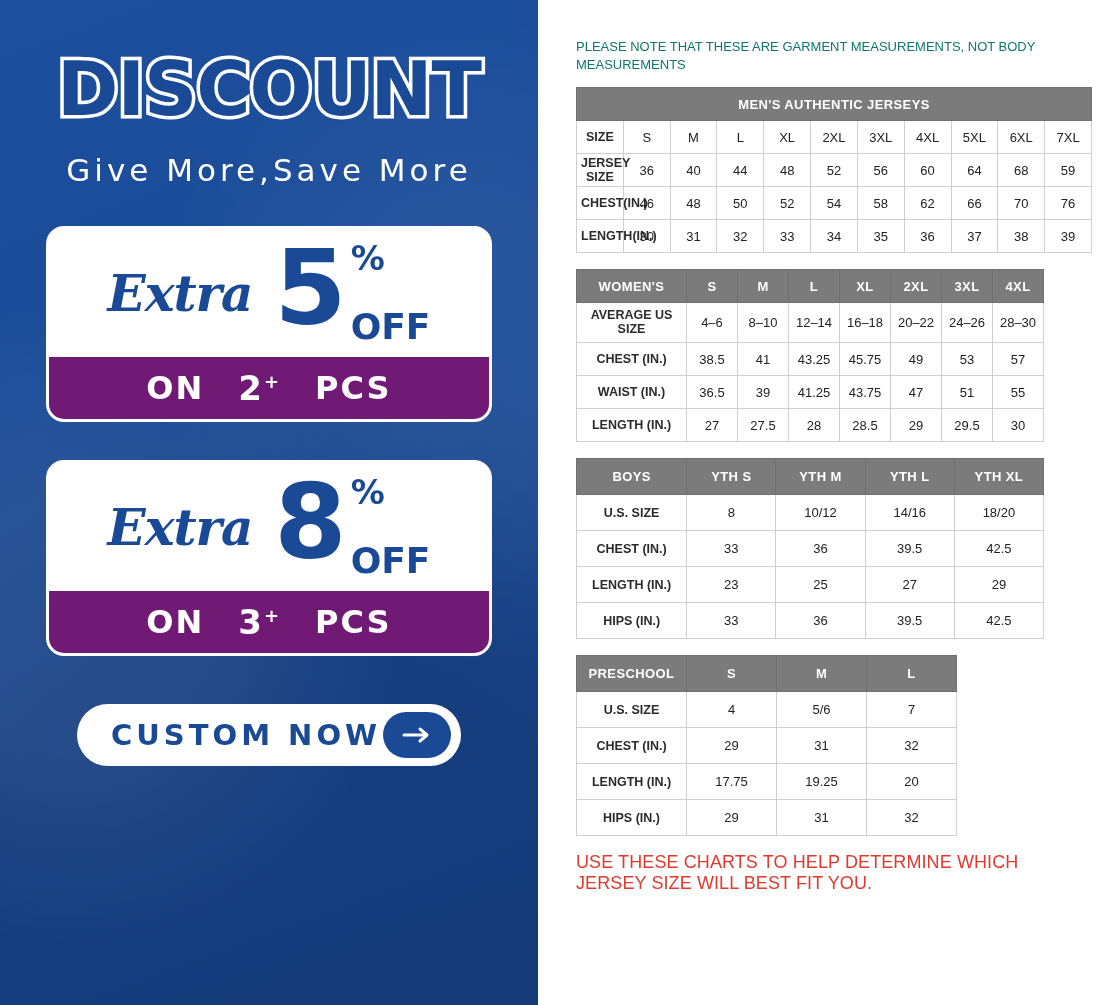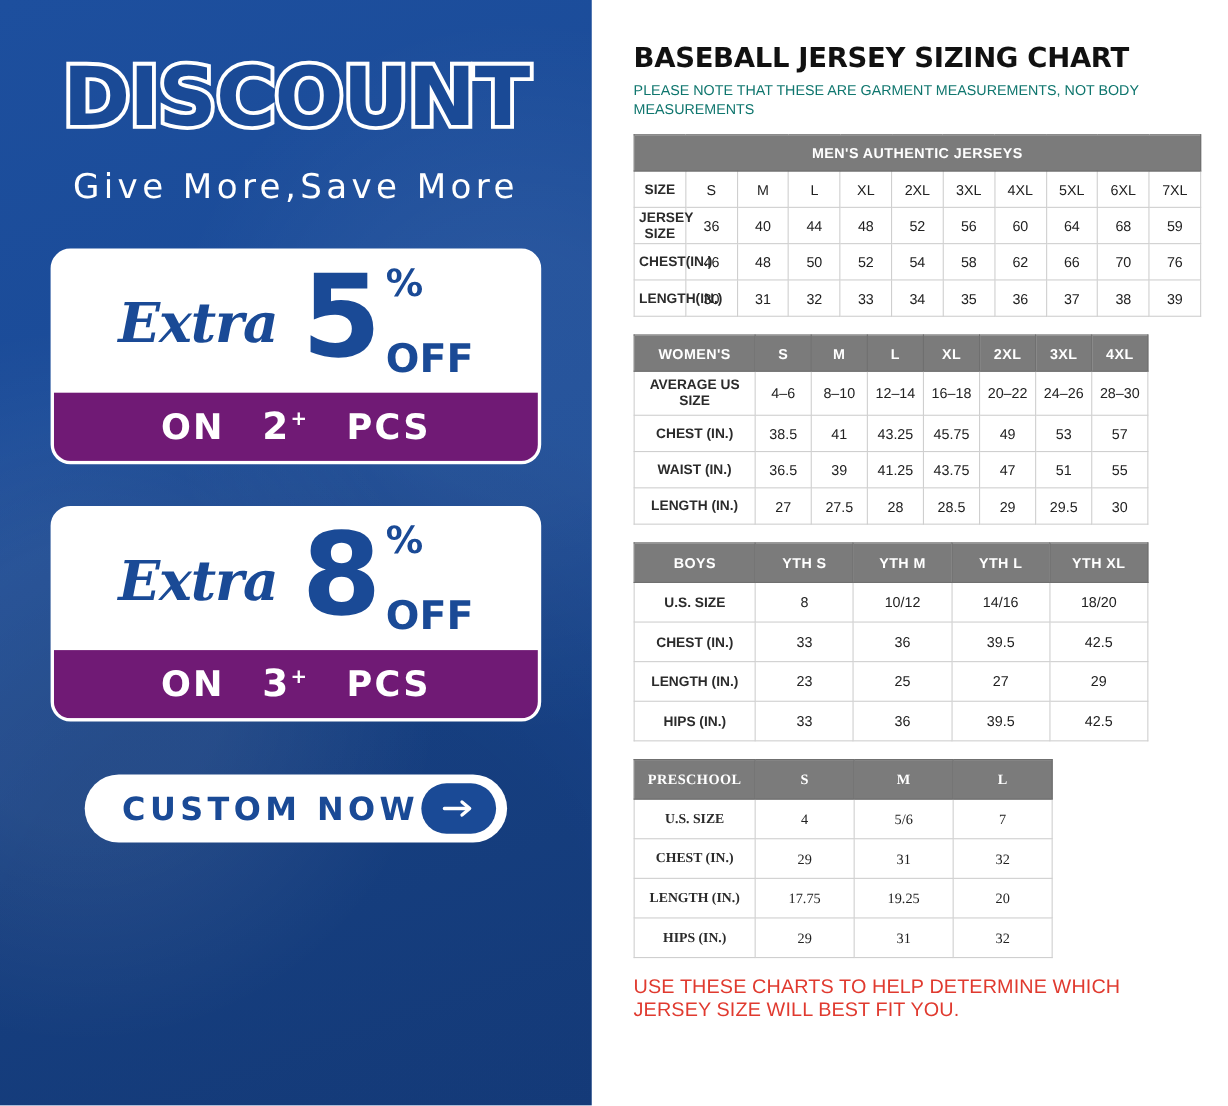--- a/index.html
+++ b/index.html
@@ -285,21 +285,20 @@
           <svg width="30" height="18" viewBox="0 0 30 18" aria-hidden="true">
             <path d="M2 9 H22" stroke="#ffffff" stroke-width="3" stroke-linecap="round" fill="none"></path>
             <path d="M18 3 L25 9 L18 15" stroke="#ffffff" stroke-width="3" stroke-linecap="round" stroke-linejoin="round" fill="none"></path>
           </svg>
         </span>
       </div>
     </div>
   </div>
 
   <div class="charts">
-    <div class="chart-title">BASEBALL JERSEY SIZING CHART</div>
     <div class="chart-note">PLEASE NOTE THAT THESE ARE GARMENT MEASUREMENTS, NOT BODY MEASUREMENTS</div>
 
     <table class="sz" id="t-men">
       <tbody>
         <tr class="banner-row">
           <td class="hd" colspan="11">MEN'S AUTHENTIC JERSEYS</td>
         </tr>
         <tr>
           <td class="rowhd">SIZE</td>
           <td>S</td>
@@ -498,17 +497,17 @@
   #t-women { width: 468px; }
   #t-women td:nth-child(1) { width: 110px; }
   #t-women td:not(:first-child) { width: 51px; }
   #t-women tr:nth-child(2) td { height: 40px; }
 
   #t-boys { width: 468px; padding-left: 40px; }
   #t-boys td:nth-child(1) { width: 110px; }
   #t-boys td:not(:first-child) { width: 89px; }
   #t-boys td { height: 36px; }
 
-  #t-pre { width: 380px; font-family: Liberation Serif, serif; }
+  #t-pre { width: 380px; }
   #t-pre td:nth-child(1) { width: 110px; }
   #t-pre td:not(:first-child) { width: 90px; }
   #t-pre td { height: 36px; }
 </style>
 
 </body></html>

